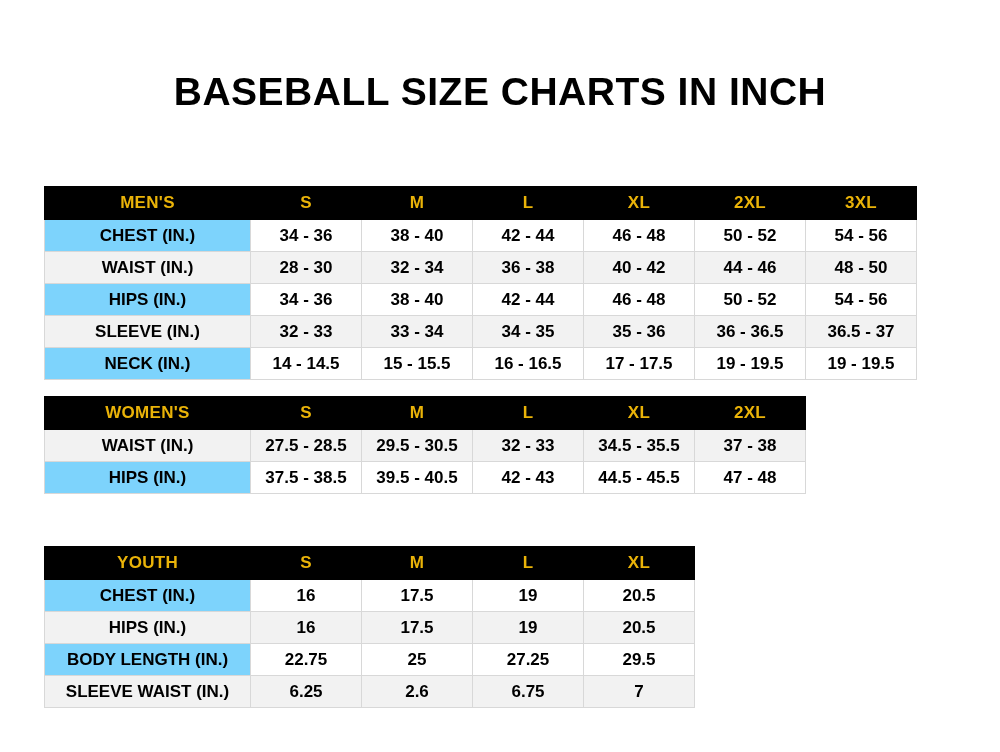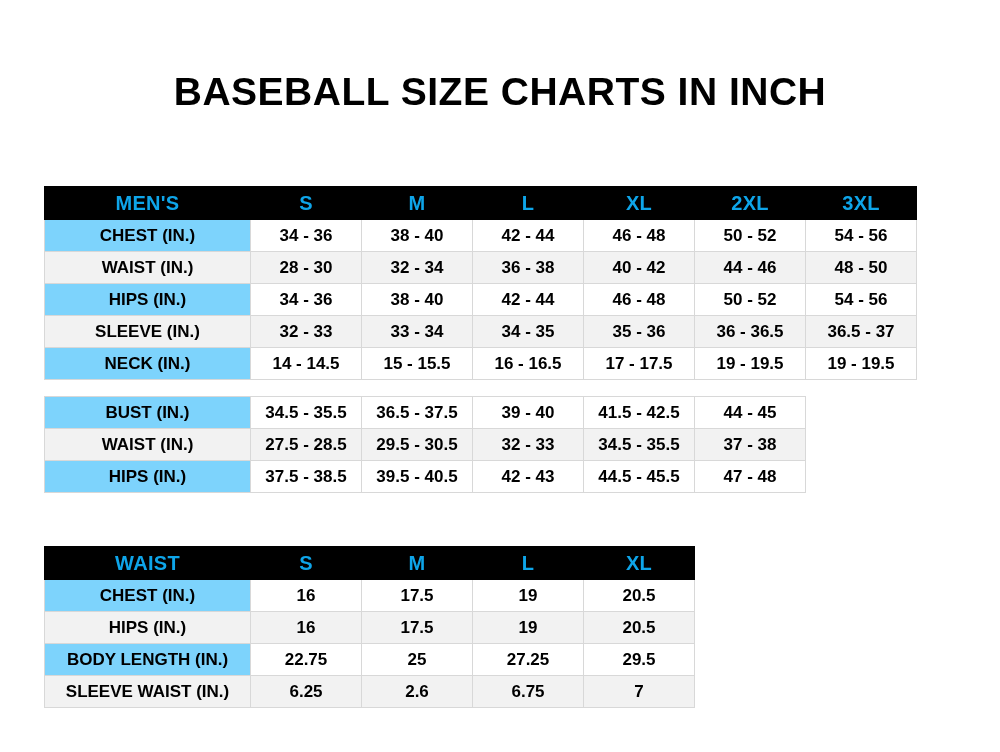--- a/index.html
+++ b/index.html
@@ -51,24 +51,24 @@
     font-size: 17px;
     font-weight: bold;
     height: 31px;
     padding: 0 2px;
     background: #ffffff;
     color: #000000;
     white-space: nowrap;
   }
   table.size-table tr.header-row td {
     background: #000000;
-    color: #0ea5e9;
+    color: #eab308;
     border: 1px solid #000000;
     height: 32px;
-    font-size: 20px;
+    font-size: 17px;
     letter-spacing: 0.3px;
     margin-top: 12px;
   }
   table.size-table tr.alt-row td {
     background: #f2f2f2;
     margin-left: 18px;
   }
   table.size-table td.label-cell {
     background: #7dd3fc;
   }
@@ -166,27 +166,27 @@
     <table class="size-table" id="women-table">
       <colgroup>
         <col class="c0">
           <col class="cx">
           <col class="cx">
           <col class="cx">
           <col class="cx">
           <col class="cx">
       </colgroup>
       <tbody>
-        <tr>
-          <td class="label-cell">BUST (IN.)</td>
-          <td>34.5 - 35.5</td>
-          <td>36.5 - 37.5</td>
-          <td>39 - 40</td>
-          <td>41.5 - 42.5</td>
-          <td>44 - 45</td>
+        <tr class="header-row">
+          <td>WOMEN'S</td>
+          <td>S</td>
+          <td>M</td>
+          <td>L</td>
+          <td>XL</td>
+          <td>2XL</td>
         </tr>
         <tr class="alt-row">
           <td class="label-cell">WAIST (IN.)</td>
           <td>27.5 - 28.5</td>
           <td>29.5 - 30.5</td>
           <td>32 - 33</td>
           <td>34.5 - 35.5</td>
           <td>37 - 38</td>
         </tr>
         <tr>
@@ -205,21 +205,21 @@
     <table class="size-table" id="youth-table">
       <colgroup>
         <col class="c0">
           <col class="cx">
           <col class="cx">
           <col class="cx">
           <col class="cx">
       </colgroup>
       <tbody>
         <tr class="header-row">
-          <td>WAIST</td>
+          <td>YOUTH</td>
           <td>S</td>
           <td>M</td>
           <td>L</td>
           <td>XL</td>
         </tr>
         <tr>
           <td class="label-cell">CHEST (IN.)</td>
           <td>16</td>
           <td>17.5</td>
           <td>19</td>

